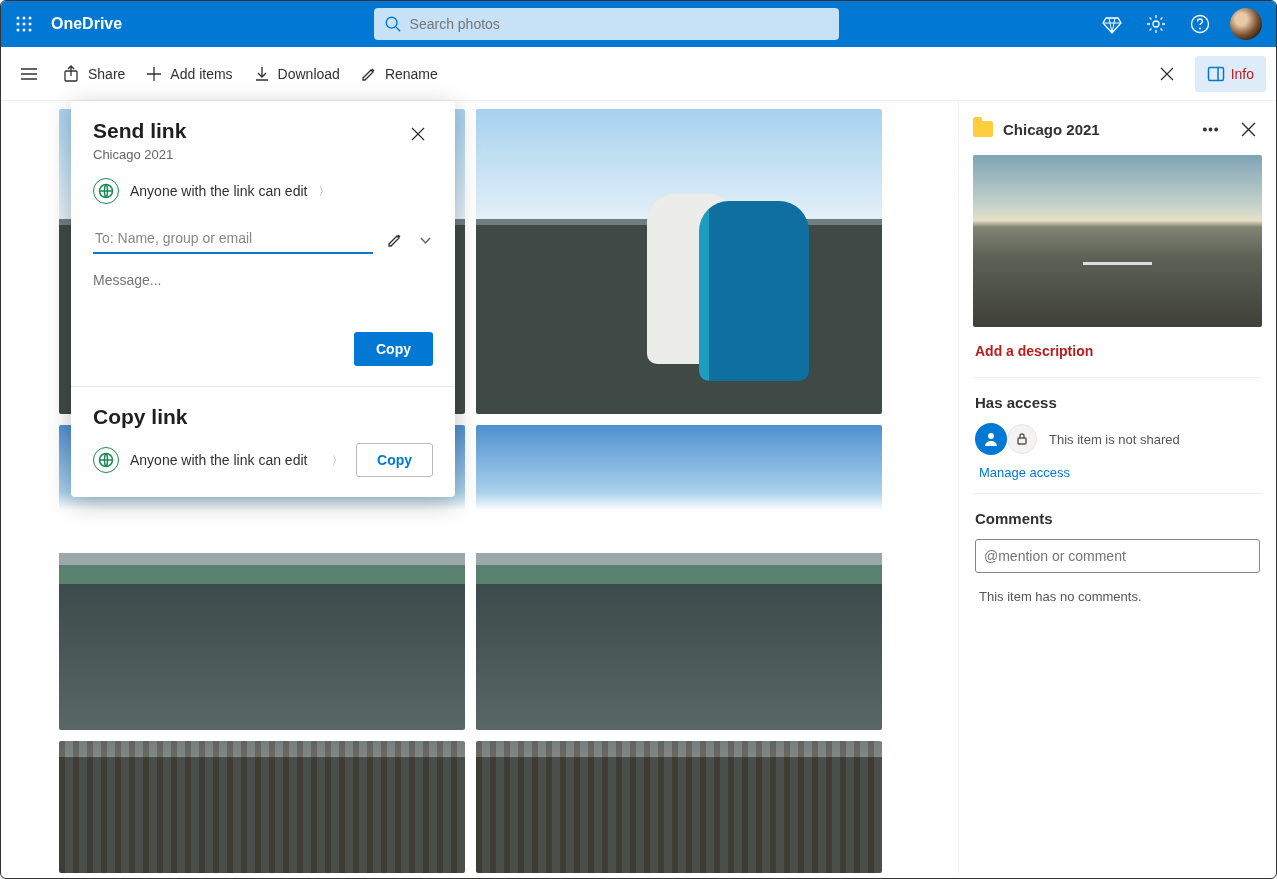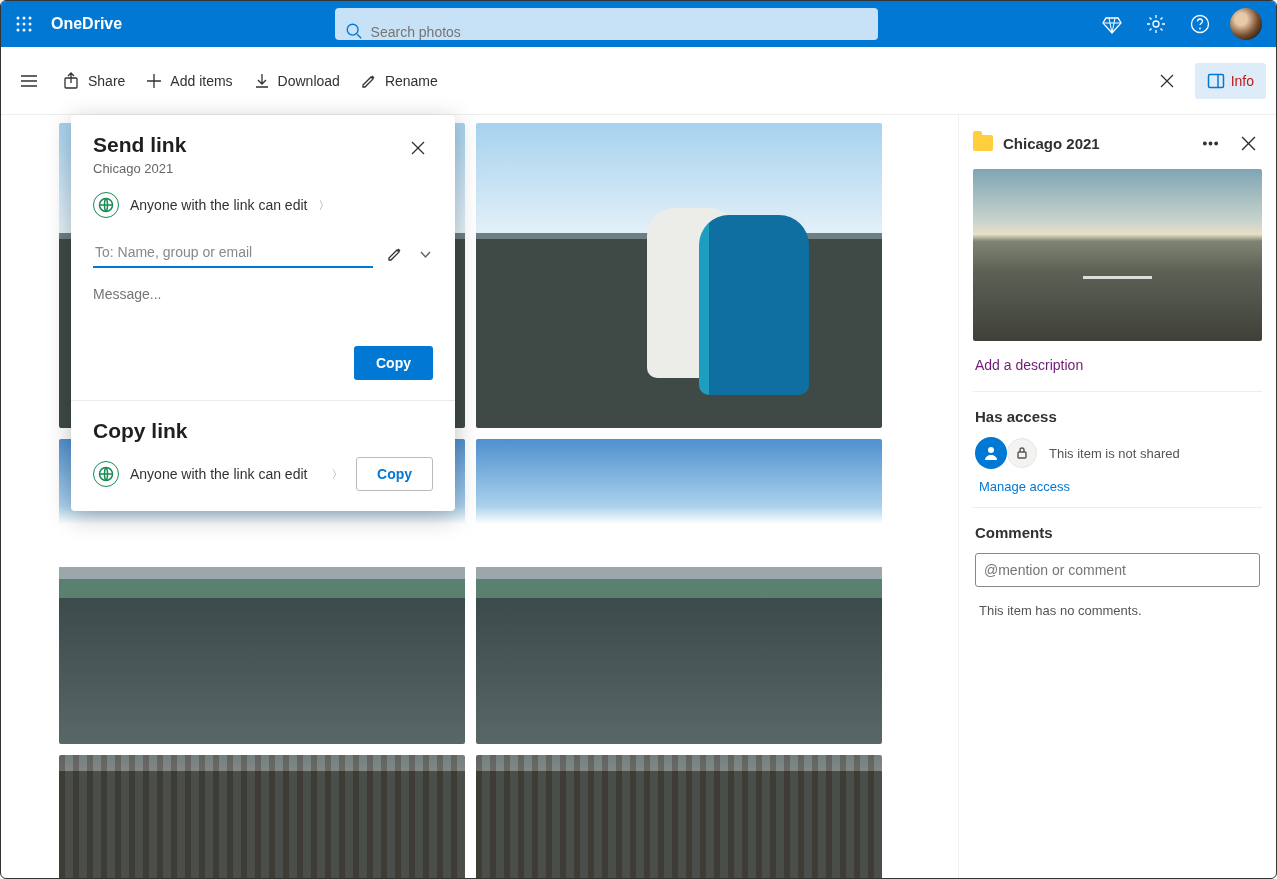--- a/index.html
+++ b/index.html
@@ -5,30 +5,30 @@
 * { box-sizing: border-box; margin: 0; padding: 0; font-family: "Segoe UI", -apple-system, sans-serif; }
 html,body{width:1277px;height:879px;overflow:hidden;background:#fff;}
 body{border:1px solid #333;border-radius:6px;}
 
 
 .header{height:46px;background:#0078D4;display:flex;align-items:center;color:#fff;}
 .waffle{width:46px;height:46px;display:flex;align-items:center;justify-content:center;cursor:pointer;}
 .waffle svg{width:16px;height:16px;fill:#fff;}
 .brand{font-size:16px;font-weight:600;padding-left:4px;}
 .searchwrap{flex:1;display:flex;justify-content:center;}
-.search{width:543px;height:32px;background:rgba(255,255,255,.78);border-radius:4px;display:flex;align-items:flex-end;padding:0 10px;}
+.search{width:465px;height:32px;background:rgba(255,255,255,.78);border-radius:4px;display:flex;align-items:center;padding:0 10px;}
 .search svg{width:18px;height:18px;stroke:#0078D4;fill:none;stroke-width:1.5;}
 .search input{border:none;background:transparent;outline:none;margin-left:8px;font-size:14px;flex:1;color:#666;}
 .hdricons{display:flex;align-items:center;padding-right:6px;}
 .hdricon{width:44px;height:46px;display:flex;align-items:center;justify-content:center;cursor:pointer;}
 .hdricon svg{width:20px;height:20px;fill:#fff;}
 .avatar{width:32px;height:32px;border-radius:50%;background:radial-gradient(circle at 35% 35%,#e8c9a8 20%,#7a5232 55%,#2d2016 80%);margin:0 8px;cursor:pointer;}
 
 
-.cmdbar{height:68px;display:flex;align-items:center;padding:0 10px;border-bottom:1px solid #eee;}
+.cmdbar{height:54px;display:flex;align-items:center;padding:0 10px;border-bottom:1px solid #eee;}
 .hamburger{width:36px;height:36px;display:flex;align-items:center;justify-content:center;cursor:pointer;margin-right:6px;}
 .hamburger svg{width:18px;height:18px;stroke:#323130;stroke-width:1.3;fill:none;}
 .cmd{display:flex;align-items:center;height:36px;padding:0 10px;cursor:pointer;font-size:14px;color:#323130;border-radius:3px;}
 .cmd svg{width:18px;height:18px;margin-right:7px;fill:none;stroke:#323130;stroke-width:1.3;}
 .cmdspacer{flex:1;}
 .closex{width:36px;height:36px;display:flex;align-items:center;justify-content:center;cursor:pointer;border-radius:3px;margin-right:10px;}
 .closex svg{width:14px;height:14px;stroke:#323130;stroke-width:1.3;}
 .infobtn{display:flex;align-items:center;height:36px;padding:0 12px;background:#DEECF9;border-radius:3px;cursor:pointer;font-size:14px;color:#b91c1c;}
 .infobtn svg{width:18px;height:18px;margin-right:6px;fill:none;stroke:#0078D4;stroke-width:1.5;}
 
@@ -55,21 +55,21 @@
 
 .details{width:318px;border-left:1px solid #f0f0f0;padding:14px 14px;overflow:hidden;position:relative;}
 .dhdr{display:flex;align-items:center;margin-bottom:12px;gap:10px;}
 .foldericon{width:20px;height:16px;background:#FFCE3D;border-radius:2px;position:relative;}
 .foldericon::before{content:"";position:absolute;top:-4px;left:0;width:9px;height:5px;background:#FFCE3D;border-radius:2px 2px 0 0;}
 .dtitle{font-size:15px;font-weight:600;color:#323130;flex:1;}
 .dmore,.dclose{width:28px;height:28px;display:flex;align-items:center;justify-content:center;cursor:pointer;border-radius:3px;}
 .dmore svg,.dclose svg{width:15px;height:15px;stroke:#323130;stroke-width:1.3;fill:none;}
 .thumb{width:100%;height:172px;background:linear-gradient(to bottom,#7fa4b5 0%,#c7d3cb 30%,#e8dfc6 38%,#7f8472 42%,#5c6055 60%,#3f4139 100%);border-radius:2px;margin-bottom:10px;position:relative;}
 .thumb::after{content:"";position:absolute;left:38%;right:38%;top:62%;height:3px;background:#ddd;}
-.desc{font-size:14px;color:#701a75;padding:6px 2px 18px;}
+.desc{font-size:14px;color:#b91c1c;padding:6px 2px 18px;font-weight:bold;}
 .section{border-top:1px solid #eee;padding:16px 2px 12px;}
 .slabel{font-size:15px;font-weight:700;color:#323130;margin-bottom:12px;}
 .accessrow{display:flex;align-items:center;gap:6px;}
 .badge1{width:32px;height:32px;border-radius:50%;background:#0078D4;display:flex;align-items:center;justify-content:center;}
 .badge1 svg{width:16px;height:16px;fill:#fff;}
 .badge2{width:30px;height:30px;border-radius:50%;background:#f4f3f2;border:1px solid #e6e6e6;display:flex;align-items:center;justify-content:center;margin-left:-6px;}
 .badge2 svg{width:14px;height:14px;fill:none;stroke:#555;stroke-width:1.4;}
 .sharedtxt{font-size:13px;color:#555;margin-left:6px;}
 .manage{font-size:13px;color:#0078D4;margin-top:10px;display:inline-block;cursor:pointer;padding-left:4px;}
 .cbox{border:1px solid #8a8886;border-radius:3px;height:34px;display:flex;align-items:center;padding:0 8px;margin-top:2px;}

